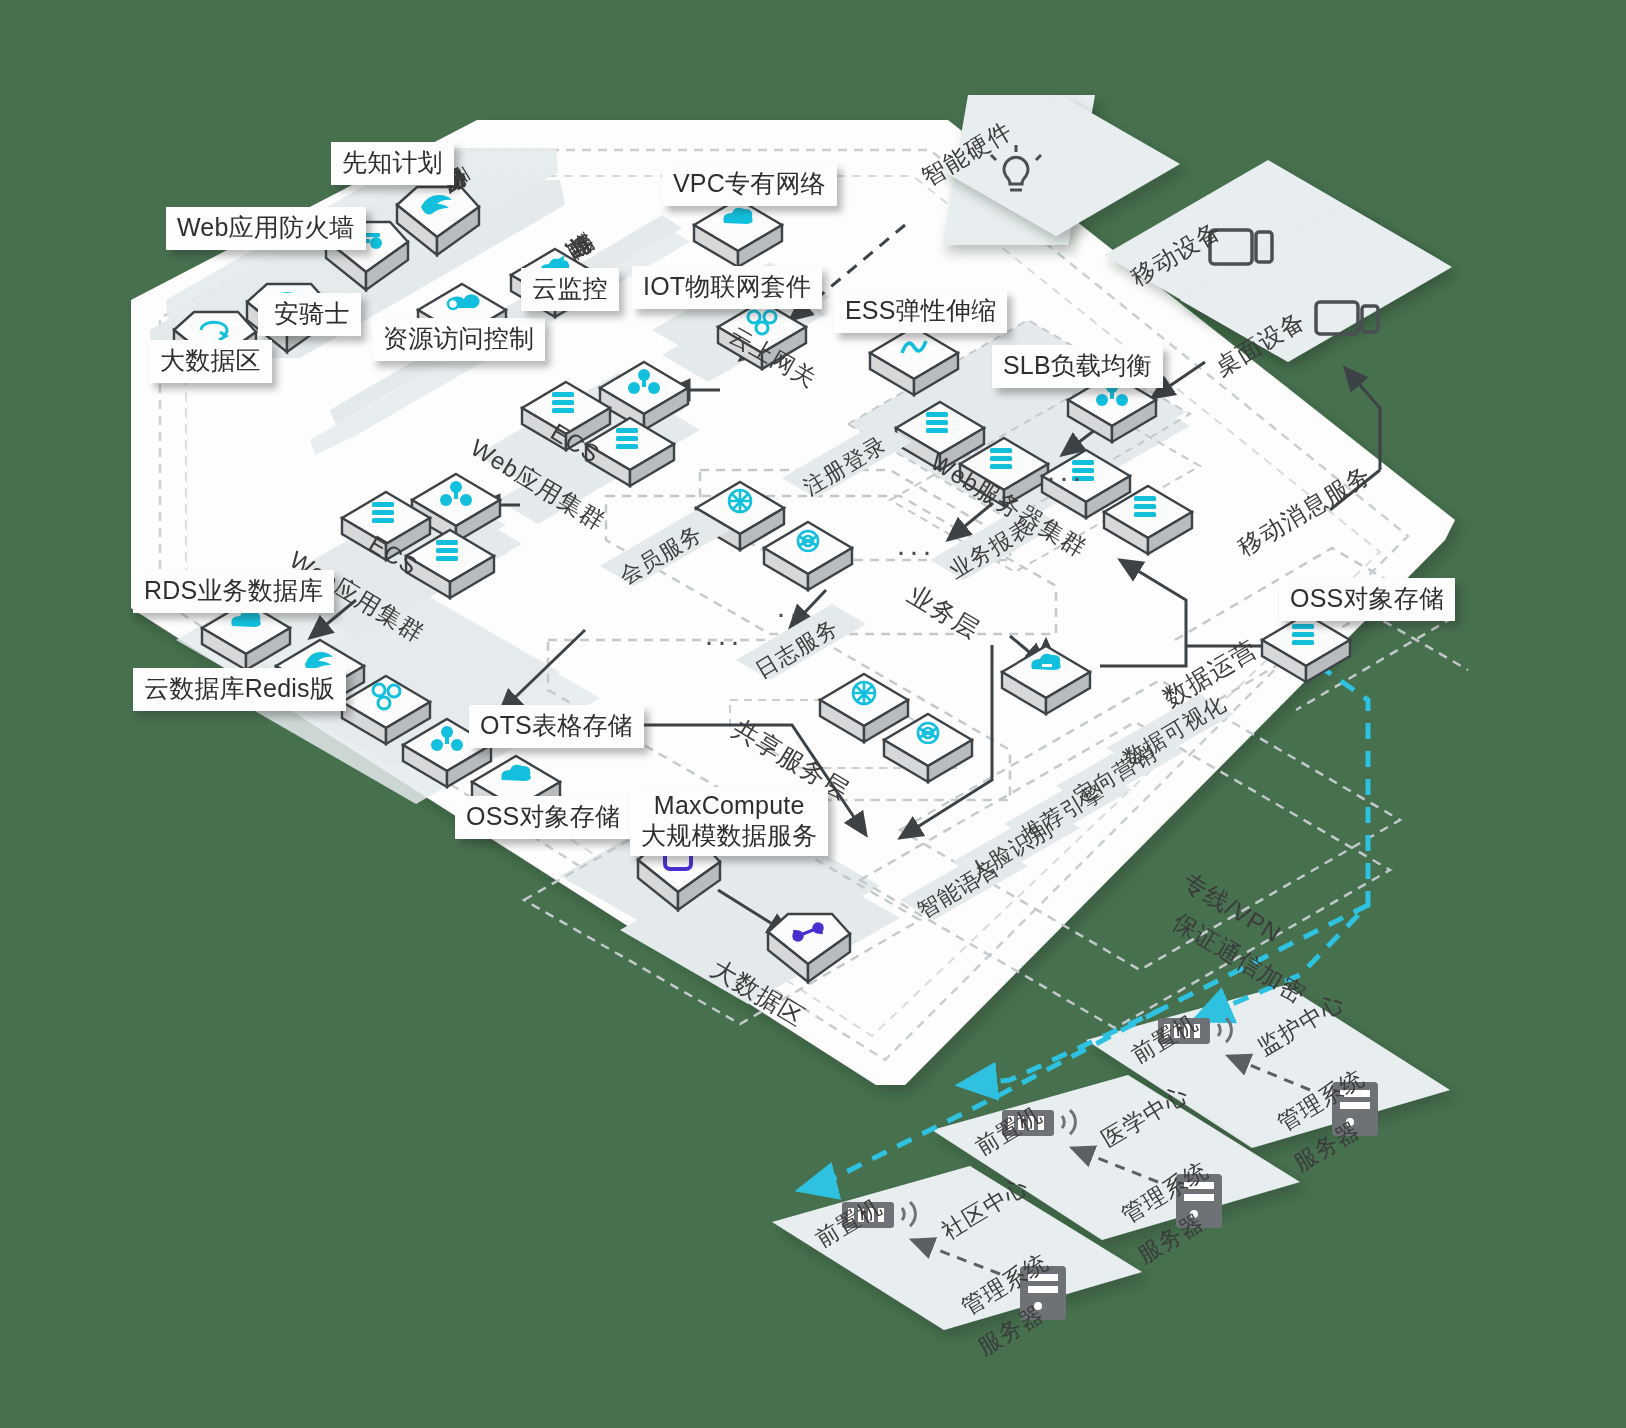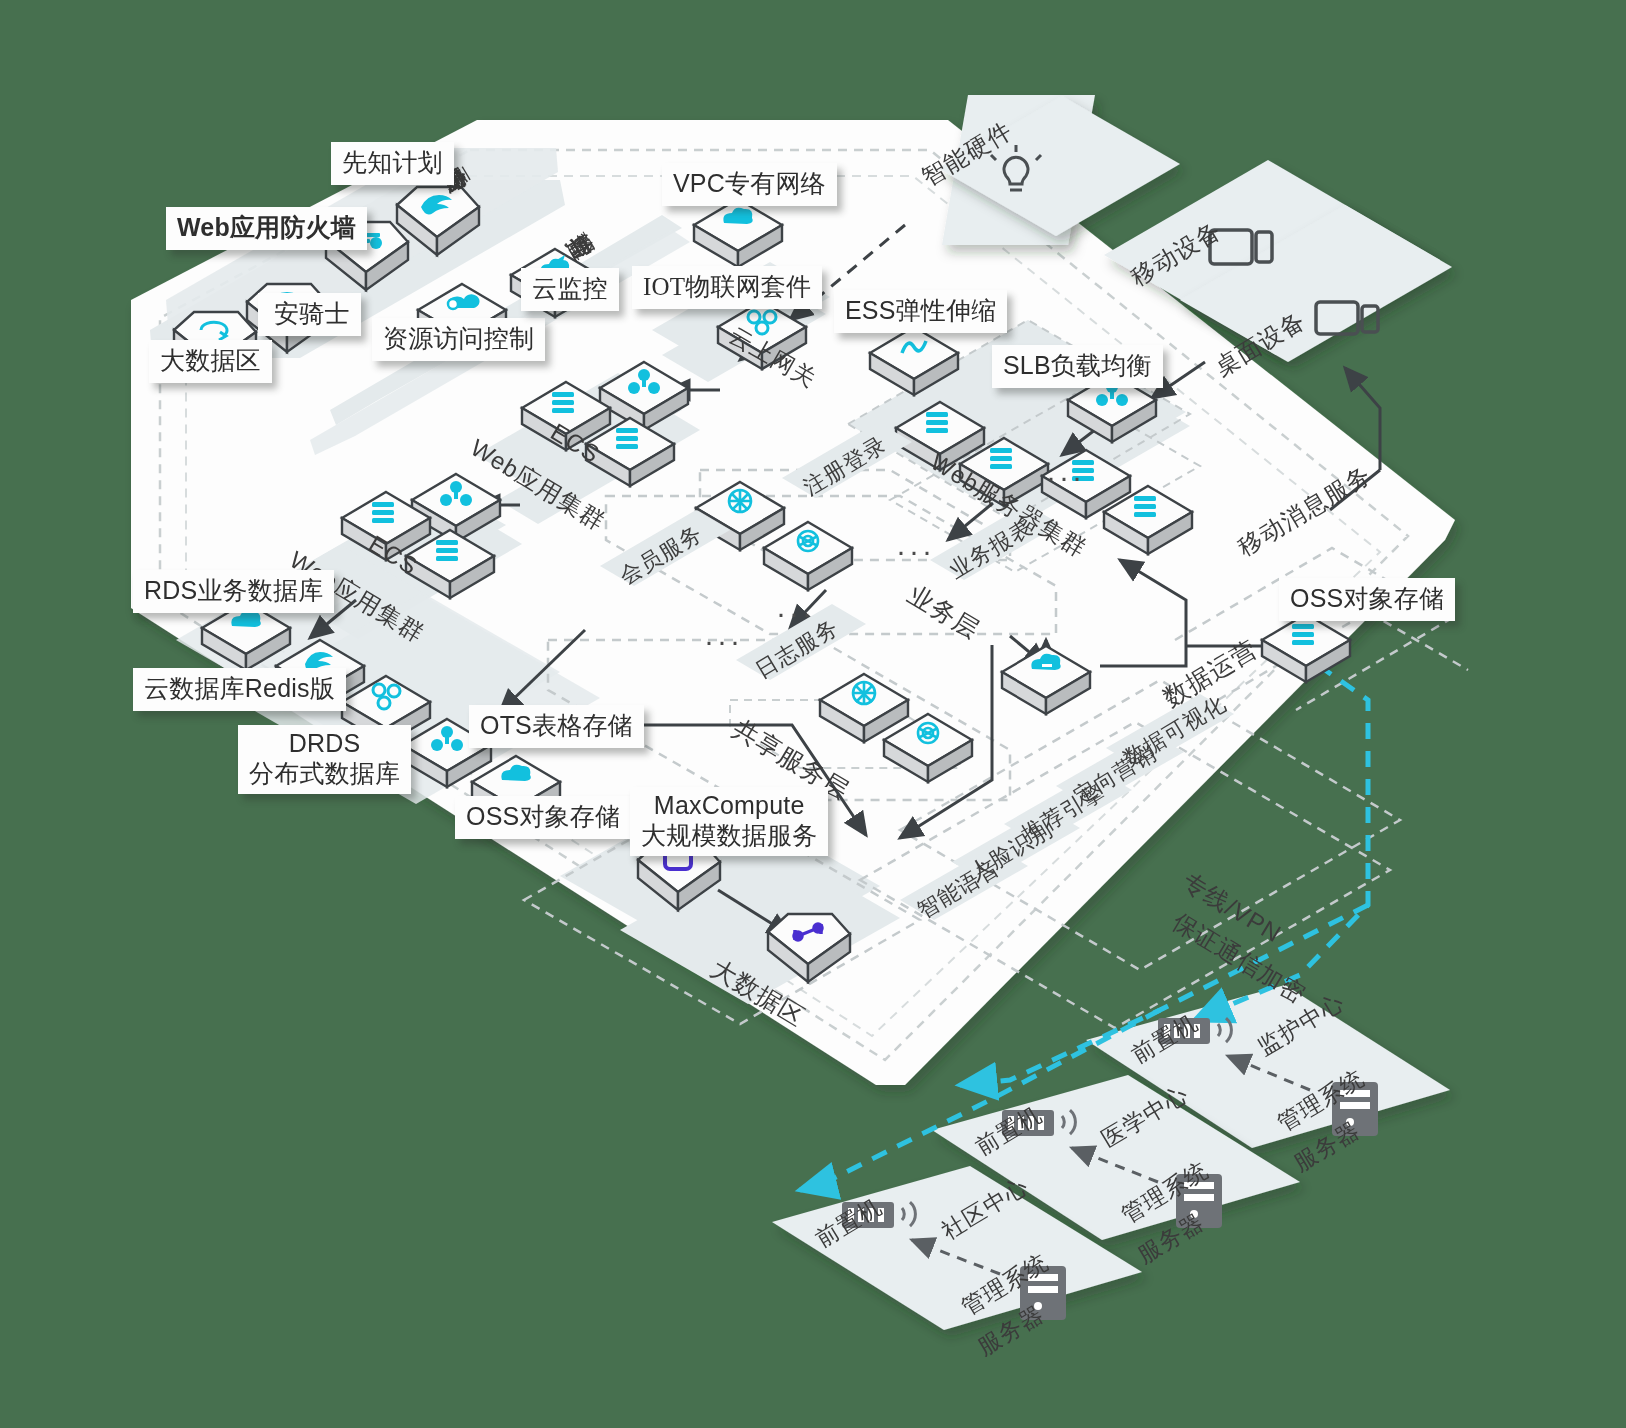--- a/index.html
+++ b/index.html
@@ -651,46 +651,42 @@
   <div class="zcap" style="left:1116px;top:1204px;transform:rotate(-31deg);font-size:23px;"><span>管理系统</span></div>
   <div class="zcap" style="left:1132px;top:1244px;transform:rotate(-31deg);font-size:23px;"><span>服务器</span></div>
 
   <div class="zcap" style="left:810px;top:1228px;transform:rotate(-31deg);font-size:23px;"><span>前置机</span></div>
   <div class="zcap" style="left:936px;top:1220px;transform:rotate(-31deg);font-size:23px;"><span>社区中心</span></div>
   <div class="zcap" style="left:956px;top:1296px;transform:rotate(-31deg);font-size:23px;"><span>管理系统</span></div>
   <div class="zcap" style="left:972px;top:1336px;transform:rotate(-31deg);font-size:23px;"><span>服务器</span></div>
 
   <div class="chip" style="left:331px;top:142px;">
     <span>先知计划</span></div>
-  <div class="chip" style="left:166px;top:207px;font-weight:bold;">
+  <div class="chip" style="left:166px;top:207px;">
     <span>Web应用防火墙</span></div>
   <div class="chip" style="left:258px;top:293px;padding-left:16px;">
     <span>安骑士</span></div>
   <div class="chip" style="left:149px;top:340px;">
     <span>大数据区</span></div>
   <div class="chip" style="left:372px;top:318px;">
     <span>资源访问控制</span></div>
   <div class="chip" style="left:521px;top:268px;">
     <span>云监控</span></div>
   <div class="chip" style="left:662px;top:163px;">
     <span>VPC专有网络</span></div>
-  <div class="chip" style="left:632px;top:266px;font-family:Liberation Serif, serif;">
+  <div class="chip" style="left:632px;top:266px;">
     <span>IOT物联网套件</span></div>
   <div class="chip" style="left:834px;top:290px;">
     <span>ESS弹性伸缩</span></div>
   <div class="chip" style="left:992px;top:345px;">
     <span>SLB负载均衡</span></div>
   <div class="chip" style="left:133px;top:570px;">
     <span>RDS业务数据库</span></div>
   <div class="chip" style="left:133px;top:668px;">
     <span>云数据库Redis版</span></div>
-  <div class="chip two" style="left:238px;top:725px;">
-    <div>DRDS</div>
-      <div>分布式数据库</div>
-    </div>
   <div class="chip" style="left:469px;top:705px;">
     <span>OTS表格存储</span></div>
   <div class="chip" style="left:427px;top:796px;margin-left:28px;">
     <span>OSS对象存储</span></div>
   <div class="chip two" style="left:630px;top:787px;">
     <div>MaxCompute</div>
       <div>大规模数据服务</div>
     </div>
   <div class="chip" style="left:1279px;top:578px;">
     <span>OSS对象存储</span></div>

